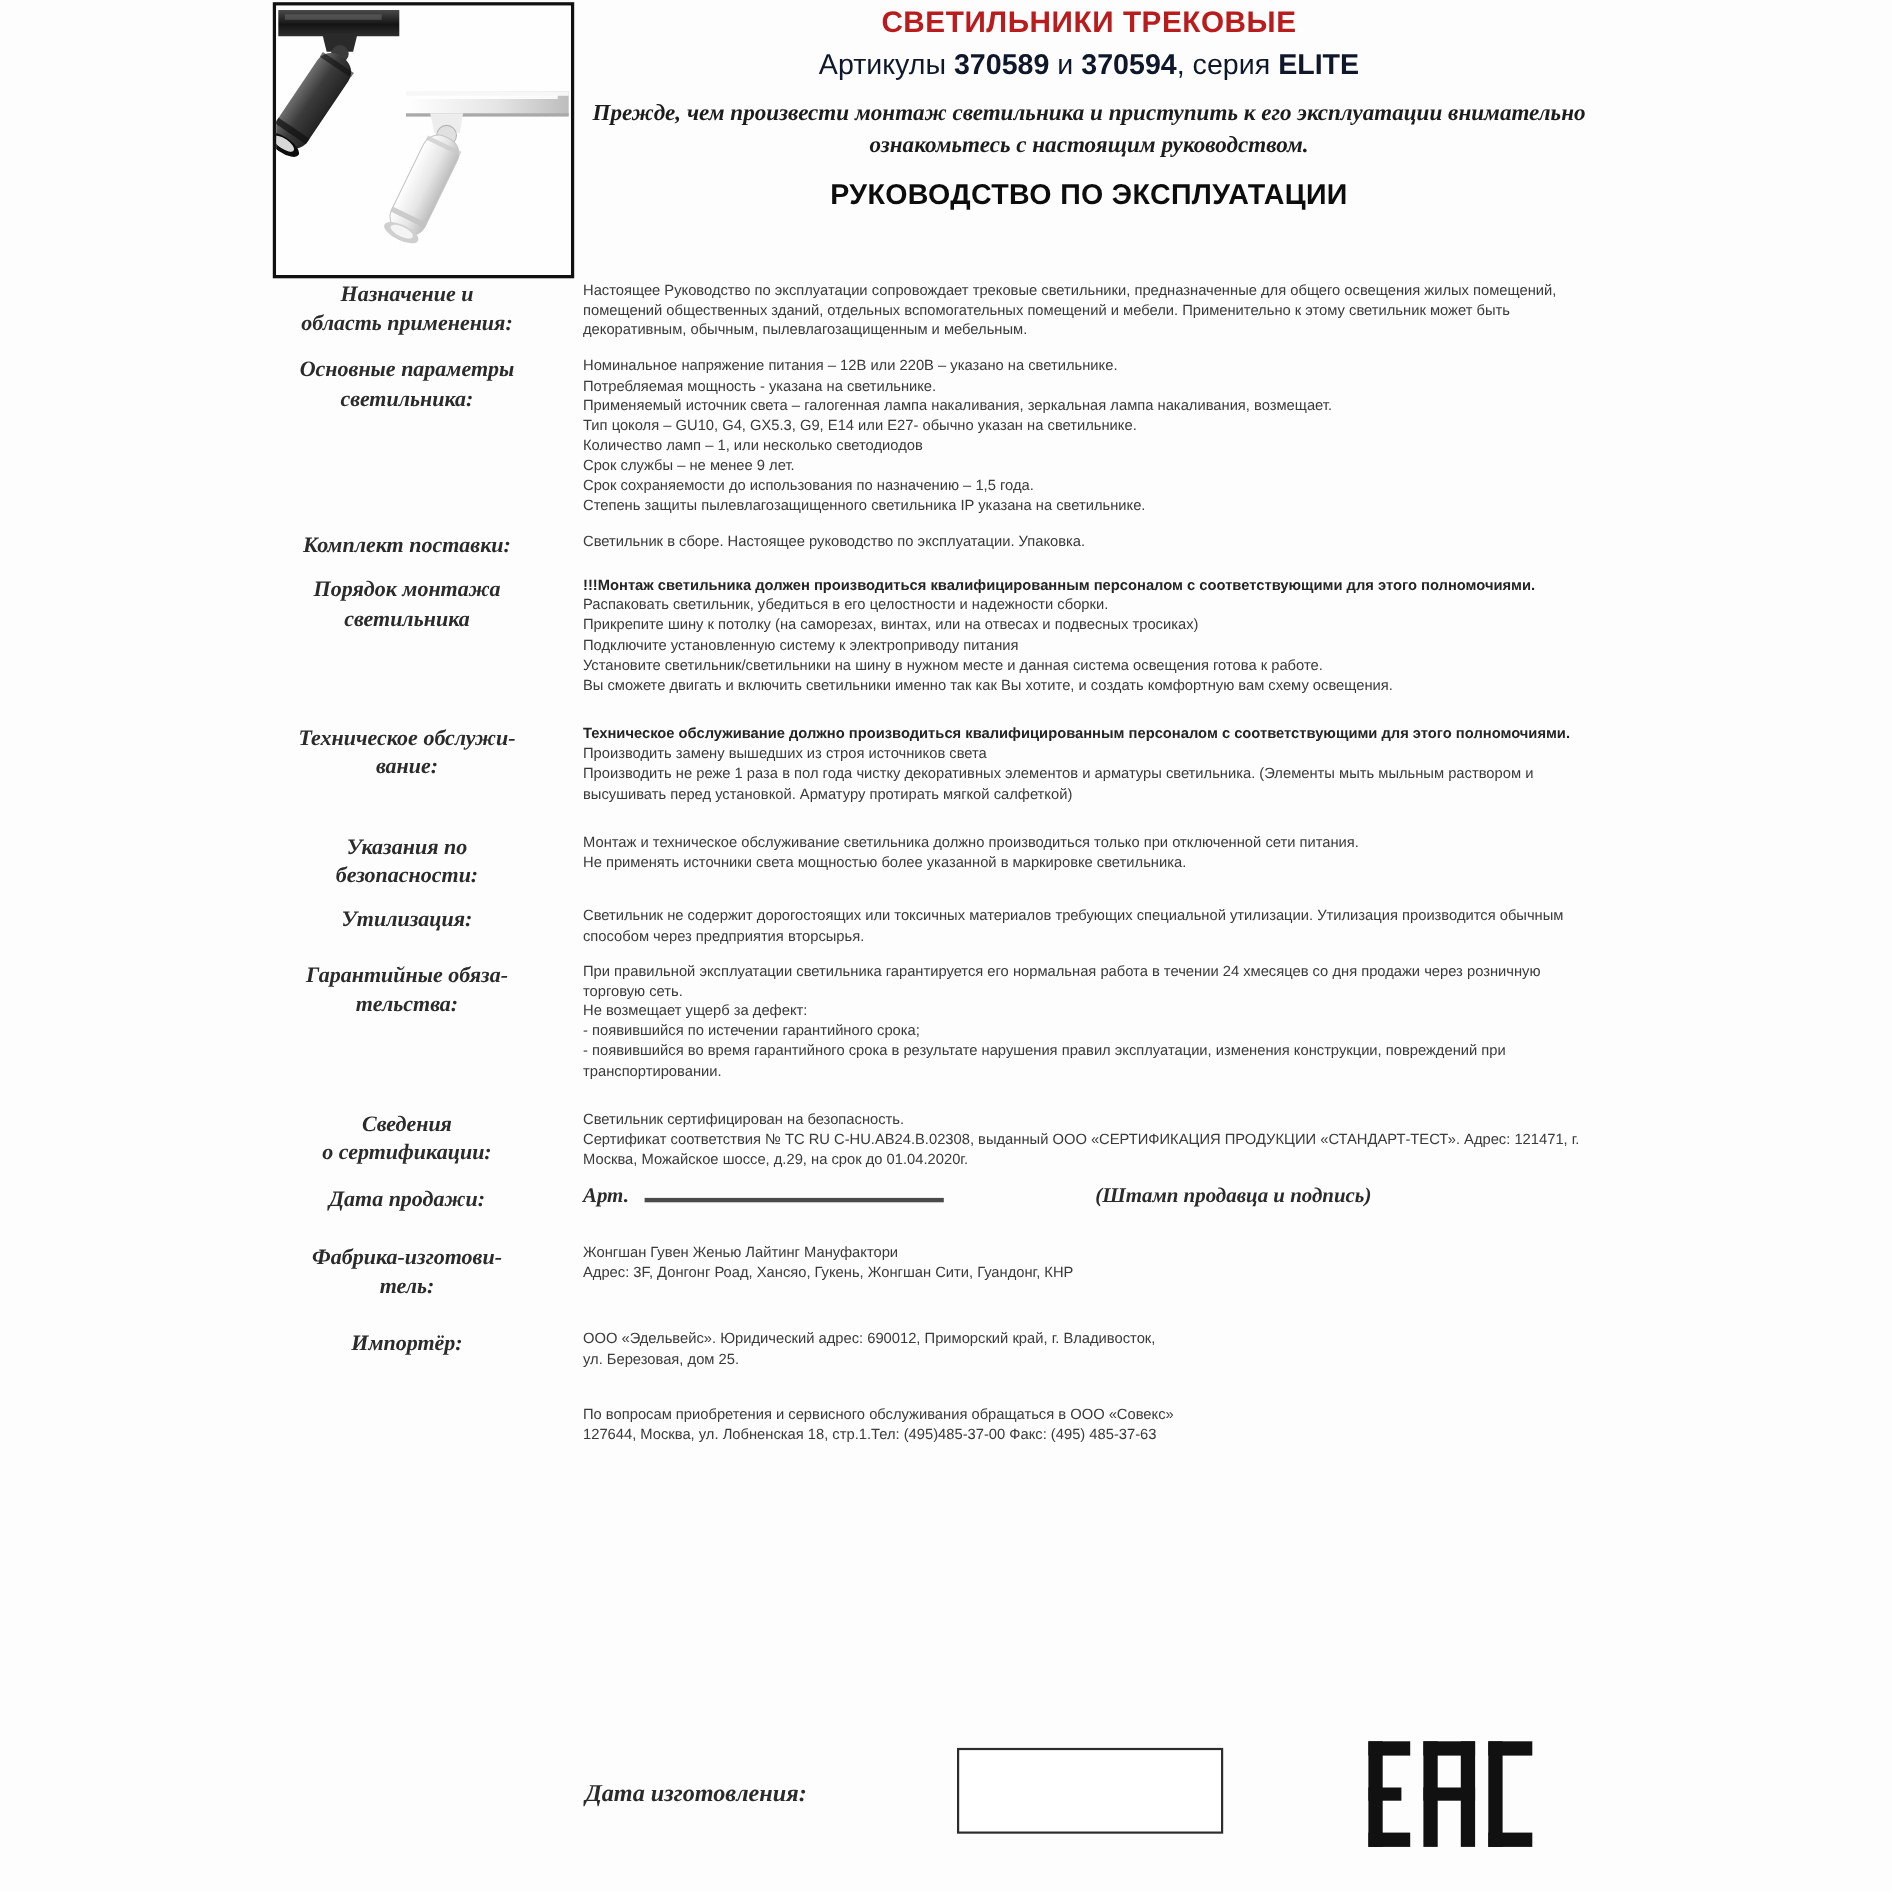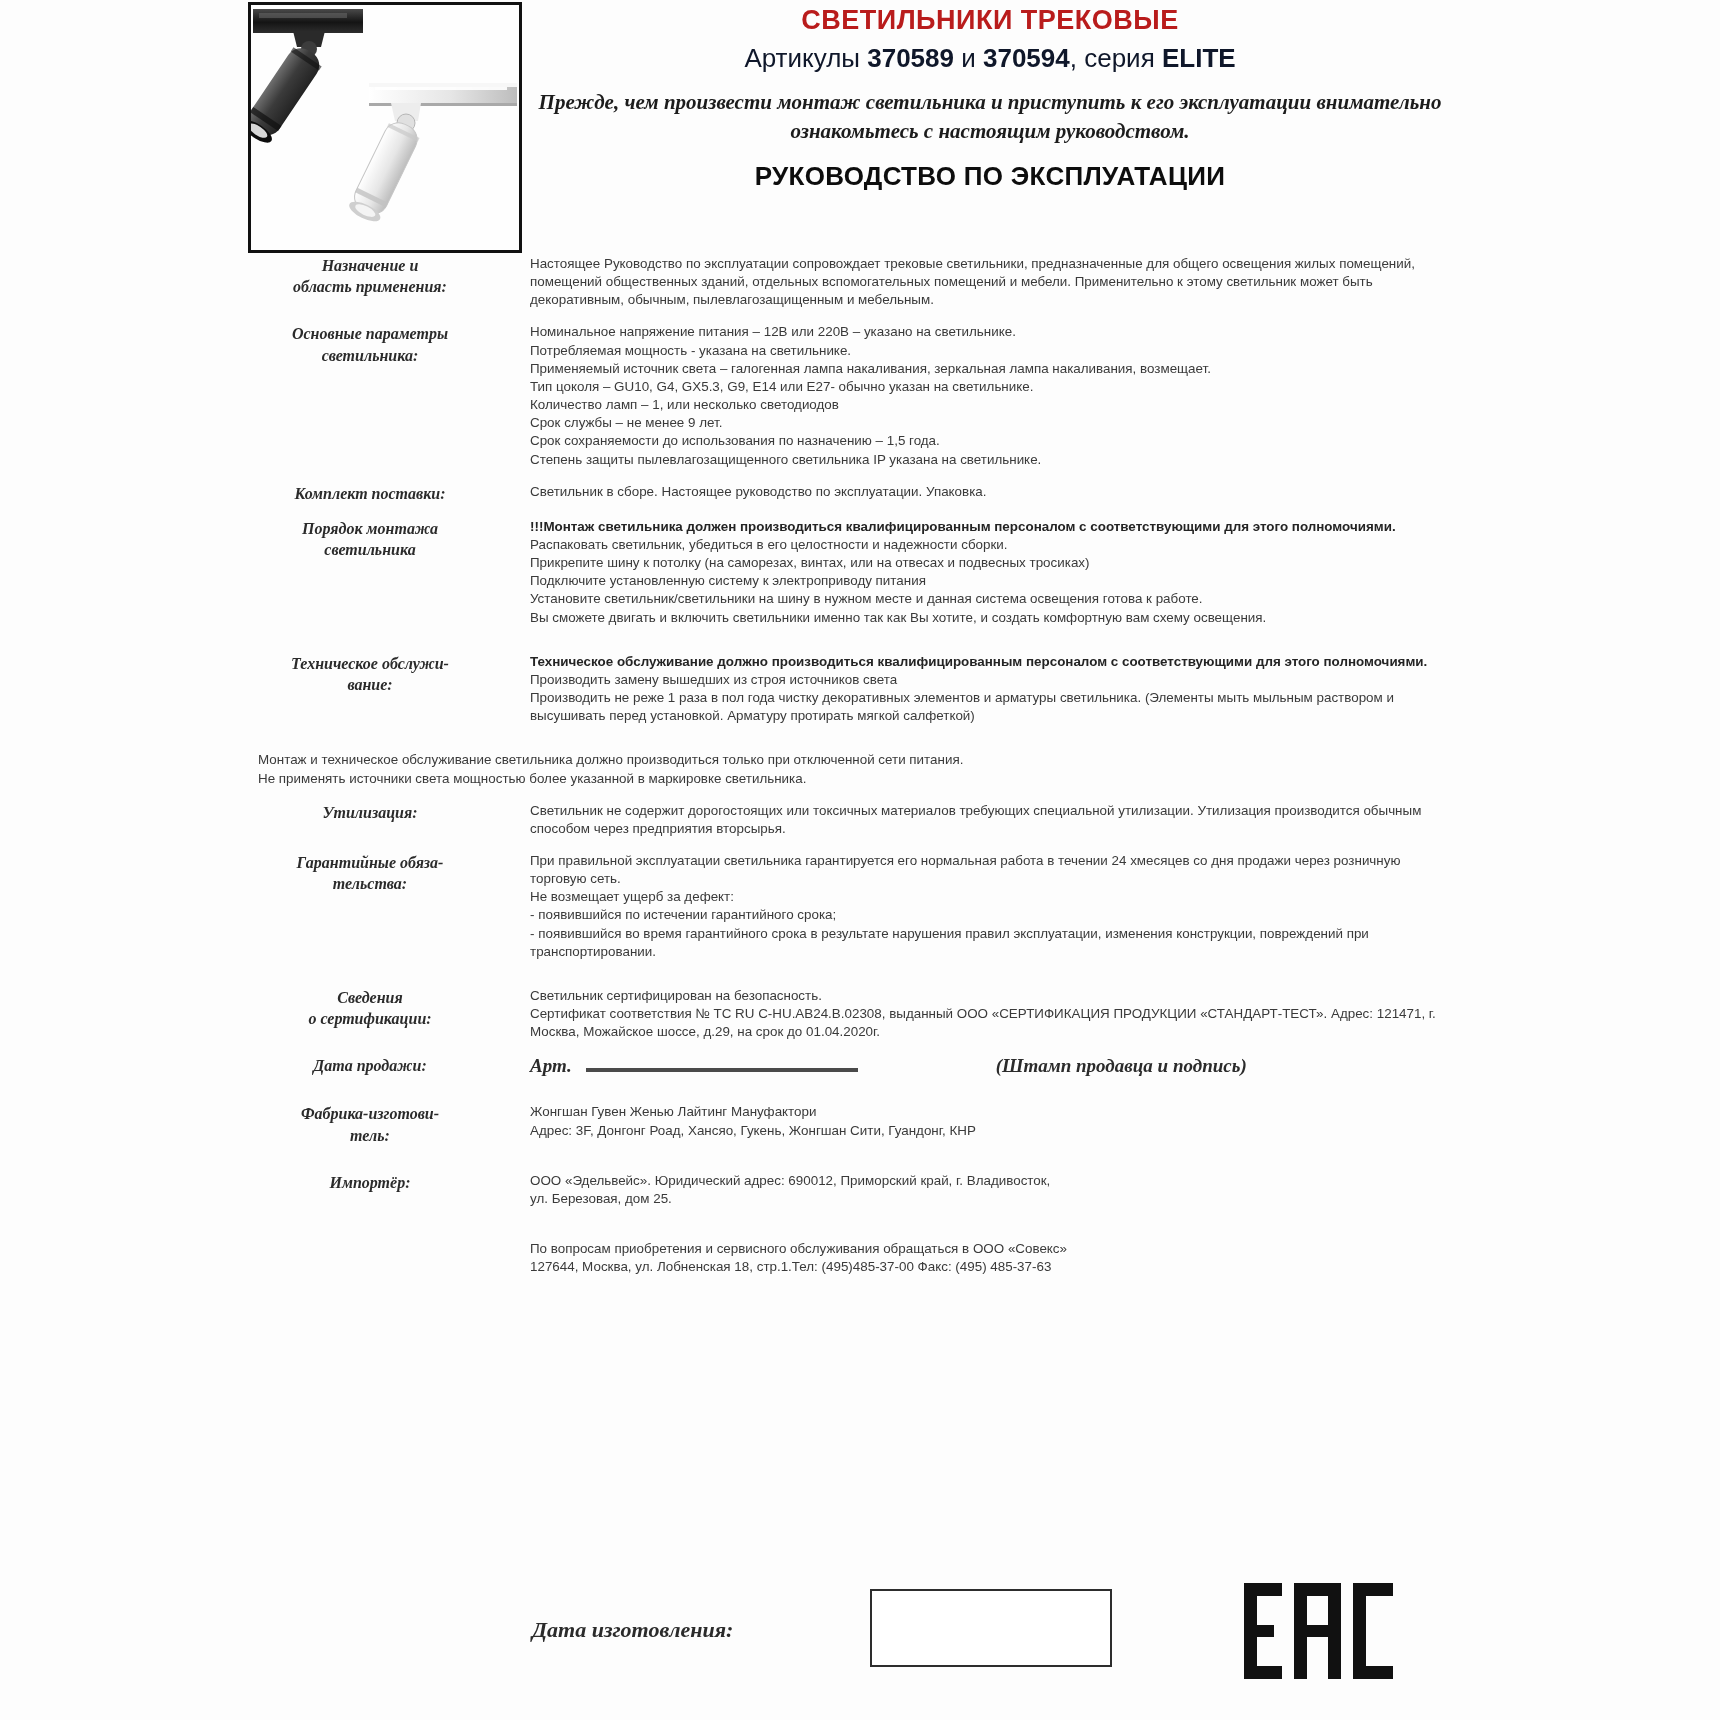--- a/index.html
+++ b/index.html
@@ -93,21 +93,21 @@
     display: flex;
     align-items: flex-start;
   }
   .label-col {
     width: 272px;
     flex: 0 0 272px;
     text-align: center;
     font-family: "Liberation Serif", serif;
     font-style: italic;
     font-weight: bold;
-    font-size: 16px;
+    font-size: 20px;
     line-height: 1.32;
     color: #2b2b2b;
     padding-right: 12px;
     box-sizing: border-box;
     filter: blur(0.25px);
   }
   .body-col {
     flex: 1 1 auto;
     padding-left: 18px;
     font-size: 13.4px;
@@ -301,20 +301,21 @@
       <div class="row">
         <div class="label-col">Техническое обслужи-<br>вание:</div>
         <div class="body-col">
           <p class="b">Техническое обслуживание должно производиться квалифицированным персоналом с соответствующими для этого полномочиями.</p>
           <p>Производить замену вышедших из строя источников света</p>
           <p>Производить не реже 1 раза в пол года чистку декоративных элементов и арматуры светильника. (Элементы мыть мыльным раствором и высушивать перед установкой. Арматуру протирать мягкой салфеткой)</p>
         </div>
       </div>
       <div class="gap-m"></div>
       <div class="row">
+        <div class="label-col">Указания по<br>безопасности:</div>
         <div class="body-col">
           <p>Монтаж и техническое обслуживание светильника должно производиться только при отключенной сети питания.</p>
           <p>Не применять источники света мощностью более указанной в маркировке светильника.</p>
         </div>
       </div>
       <div class="gap-s"></div>
       <div class="row">
         <div class="label-col">Утилизация:</div>
         <div class="body-col">
           <p>Светильник не содержит дорогостоящих или токсичных материалов требующих специальной утилизации. Утилизация производится обычным способом через предприятия вторсырья.</p>

